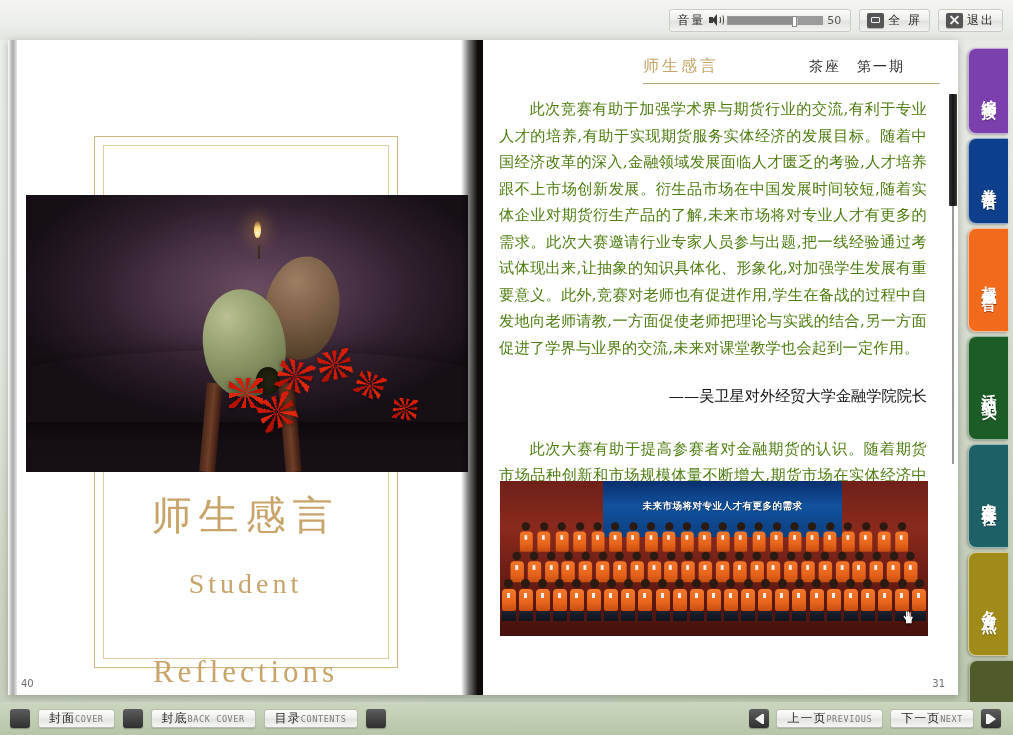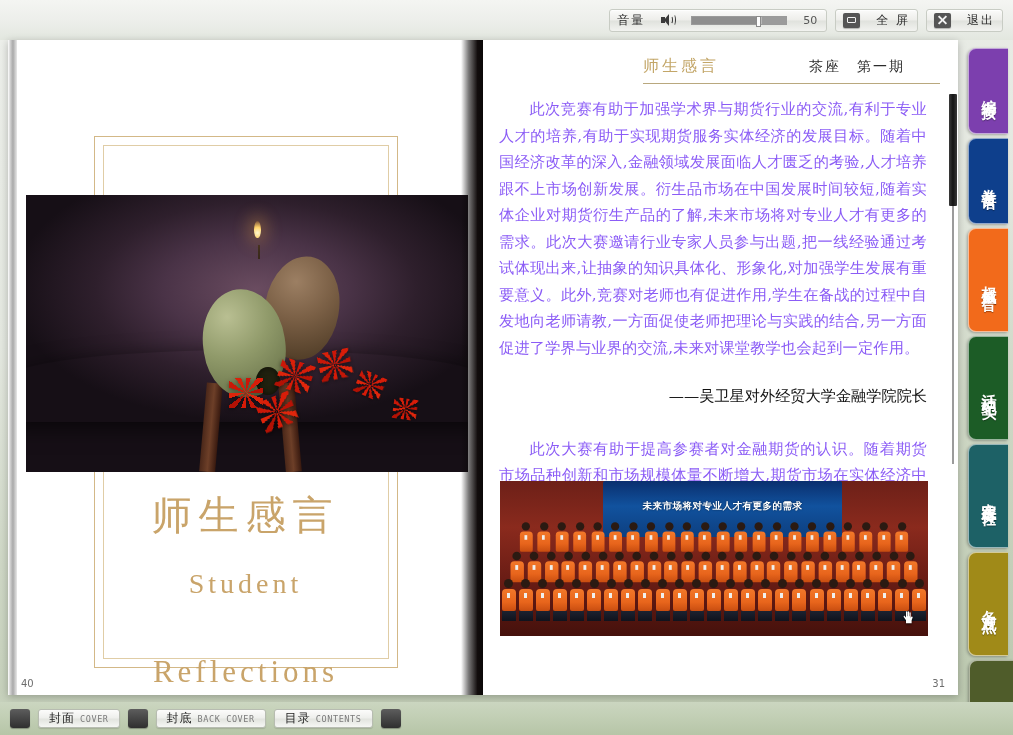--- a/index.html
+++ b/index.html
@@ -21,21 +21,21 @@
     padding-right: 10px; gap: 8px;
   }
   .tb-group {
     display: flex; align-items: center;
     height: 23px;
     background: linear-gradient(180deg,#fbfbfa 0%, #ededea 48%, #e0e2dd 52%, #f2f3f0 100%);
     border: 1px solid #c8ccc4;
     border-radius: 3px;
     box-shadow: 0 1px 0 rgba(255,255,255,.8) inset;
     padding: 0 7px;
-    gap: 16px;
+    gap: 4px;
     white-space: nowrap;
   }
   .tb-label {
     font-size: 12px; color: #2a2a2a; letter-spacing: 2px;
     font-family: "DejaVu Sans", sans-serif;
   }
   .spk { width: 14px; height: 12px; position: relative; flex: none; }
   .spk .body {
     position: absolute; left: 0; top: 3px; width: 4px; height: 6px; background: #3a3a3a;
   }
@@ -236,21 +236,21 @@
     font-family: "DejaVu Serif", serif;
     font-size: 14px; color: #2b2b2b; letter-spacing: 2px;
   }
   .rp-body {
     position: absolute; left: 16px; top: 56px; width: 428px;
   }
   .para {
     font-family: "DejaVu Serif", serif;
     font-size: 15.2px;
     line-height: 26.5px;
-    color: #8b5cf6;
+    color: #4d7c0f;
     text-align: justify;
     text-indent: 2em;
     letter-spacing: .2px;
   }
   .attrib {
     font-family: "DejaVu Serif", serif;
     font-size: 15.2px; line-height: 26.5px; color: #111;
     text-align: right; margin-top: 22px;
   }
   .para2 { margin-top: 26px; }
@@ -340,21 +340,21 @@
 
   
   .bottombar {
     position: absolute; left: 0; bottom: 0; width: 1013px; height: 33px;
     background: linear-gradient(180deg,#cbd6c0 0%, #c2cfb5 45%, #b6c5a7 100%);
     display: flex; align-items: center;
   }
   .bb-left  { display: flex; align-items: center; margin-left: 10px; gap: 8px; }
   .bb-right { display: flex; align-items: center; margin-left: auto; margin-right: 12px; gap: 7px; }
   .bb-btn {
-    height: 19px; display: flex; align-items: center; gap: 5px;
+    height: 19px; display: flex; align-items: center; 
     padding: 0 10px;
     background: linear-gradient(180deg,#fcfcfb 0%, #eeefec 46%, #e2e4df 54%, #f6f7f4 100%);
     border: 1px solid #b7bcb1;
     border-radius: 3px;
     box-shadow: 0 1px 1px rgba(0,0,0,.12);
     cursor: pointer; white-space: nowrap;
   }
   .bb-cn {
     font-family: "DejaVu Serif", serif; font-size: 12px; color: #1f1f1f; letter-spacing: 1px;
   }
@@ -904,13 +904,31 @@
       <span class="bb-cn">封底</span>
       <span class="bb-en">BACK COVER</span>
     </div>
     <div class="bb-btn">
       <span class="bb-cn">目录</span>
       <span class="bb-en">CONTENTS</span>
     </div>
     <div class="sqdark"></div>
   </div>
 
+  <div class="bb-right">
+    <div class="sqdark">
+      <span class="arrow-l"></span>
+      <span class="arrow-bar-l"></span>
+    </div>
+    <div class="bb-btn">
+      <span class="bb-cn">上一页</span>
+      <span class="bb-en">PREVIOUS</span>
+    </div>
+    <div class="bb-btn">
+      <span class="bb-cn">下一页</span>
+      <span class="bb-en">NEXT</span>
+    </div>
+    <div class="sqdark">
+      <span class="arrow-bar-r"></span>
+      <span class="arrow-r"></span>
+    </div>
+  </div>
 </div>
 
 </body></html>

